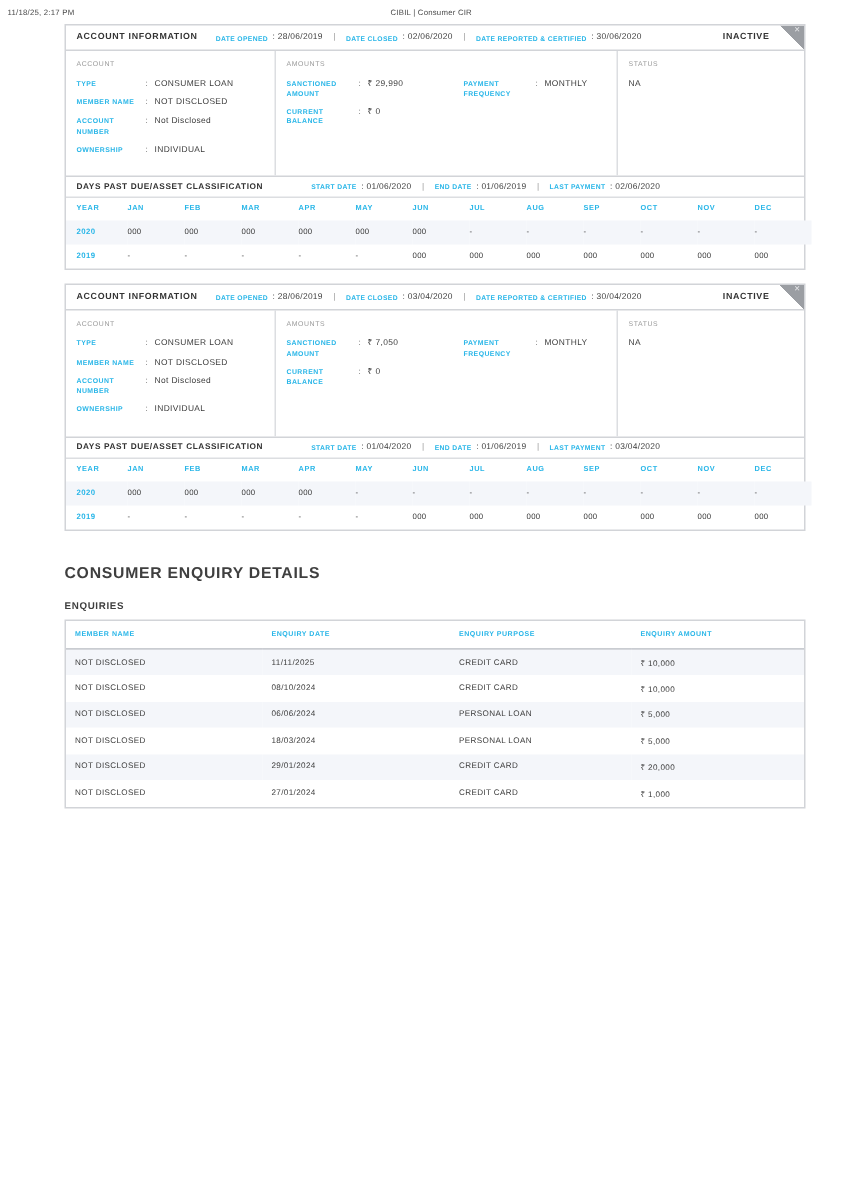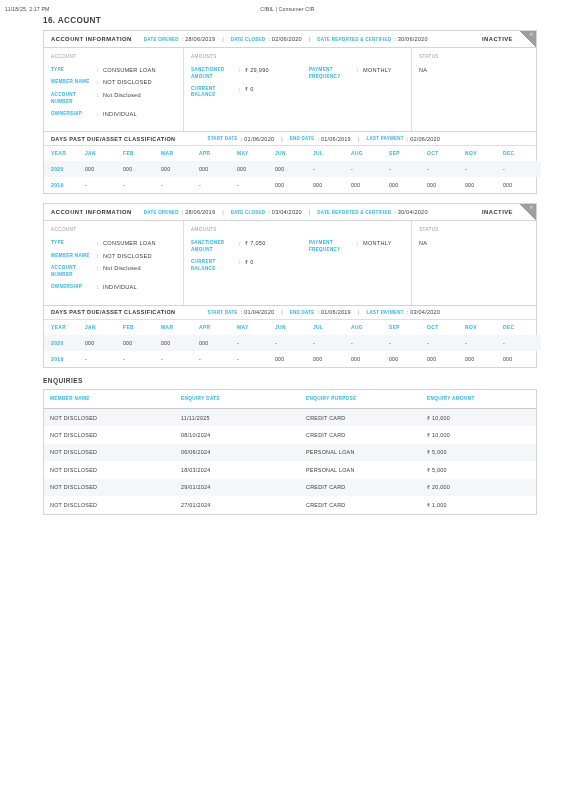--- a/index.html
+++ b/index.html
@@ -146,21 +146,20 @@
 
 <div class="page">
 
   <div class="print-header">
     <span class="ph-left">11/18/25, 2:17 PM</span>
     <span class="ph-center">CIBIL | Consumer CIR</span>
   </div>
 
   <div class="content">
 
-    <div class="section-num-title">16. ACCOUNT</div>
 
     <div class="acct-card">
       <div class="acct-head">
         <span class="acct-head-title">ACCOUNT INFORMATION</span>
         <span class="acct-head-meta">
           <span class="meta-lbl">DATE OPENED</span>
           <span class="meta-val">: <span>28/06/2019</span></span>
           <span class="meta-sep">|</span>
           <span class="meta-lbl">DATE CLOSED</span>
           <span class="meta-val">: <span>02/06/2020</span></span>
@@ -431,20 +430,21 @@
               <td>000</td>
               <td>000</td>
               <td>000</td>
               <td>000</td>
               <td>000</td>
             </tr>
           </tbody>
       </table>
     </div>
 
+    <div class="ced-title">CONSUMER ENQUIRY DETAILS</div>
     <div class="enq-sub">ENQUIRIES</div>
 
     <div class="enq-card">
       <table class="enq">
         <thead>
             <tr id="enq-head">
               <th class="c-mem">MEMBER NAME</th>
               <th class="c-date">ENQUIRY DATE</th>
               <th class="c-purp">ENQUIRY PURPOSE</th>
               <th class="c-amt">ENQUIRY AMOUNT</th>

